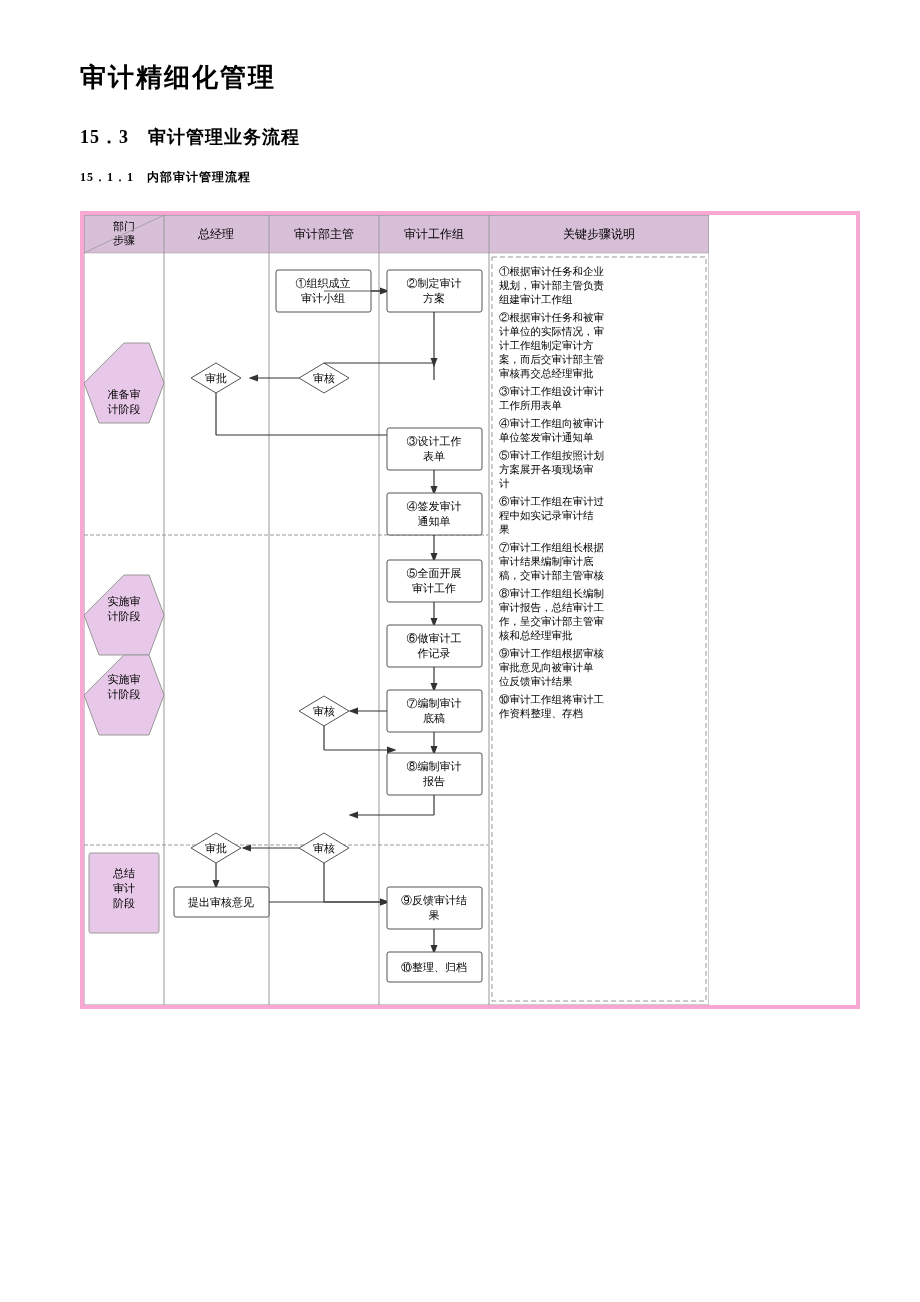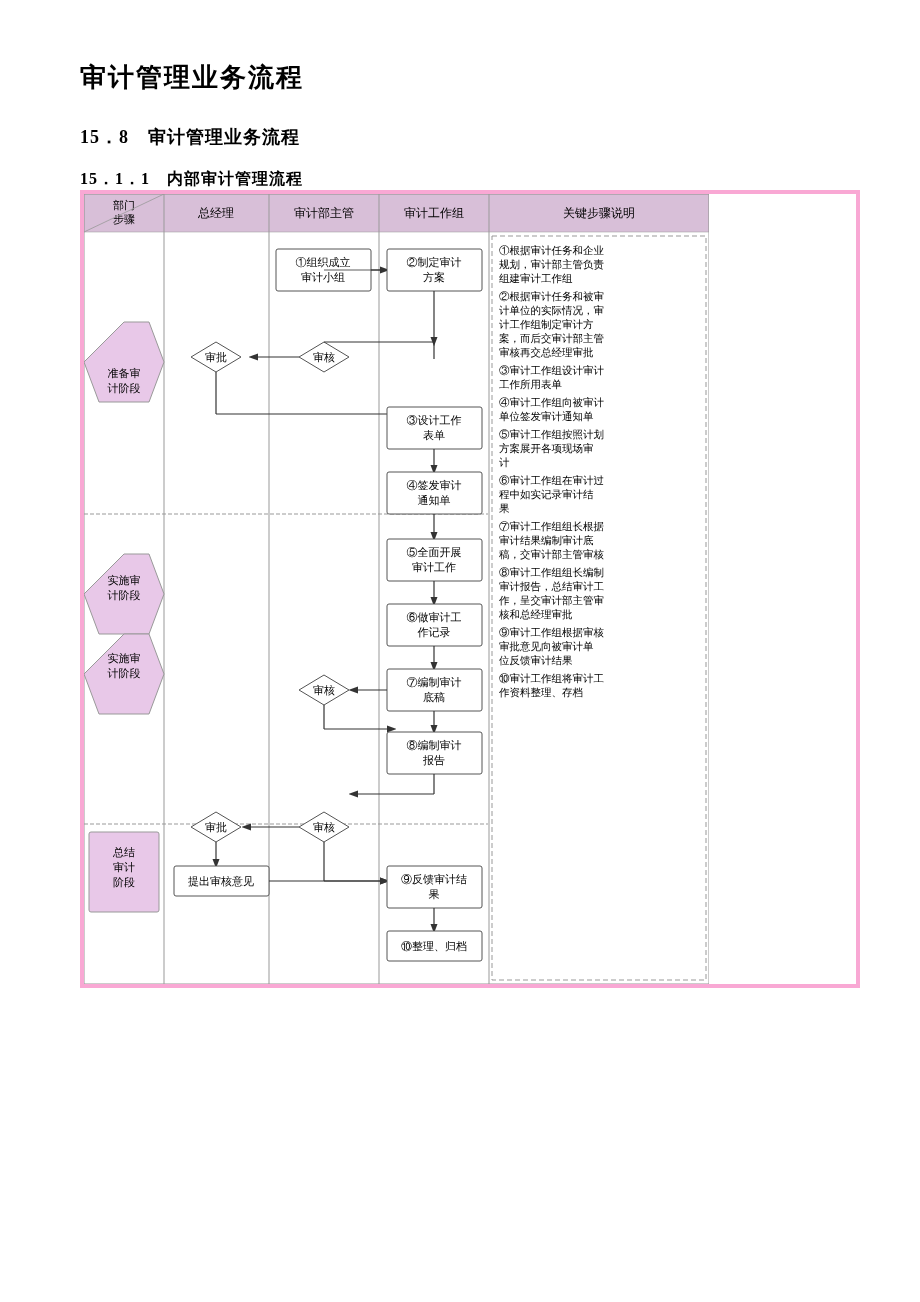--- a/index.html
+++ b/index.html
@@ -18,39 +18,40 @@
       margin-bottom: 30px;
       letter-spacing: 2px;
     }
     .section-title {
       font-size: 18px;
       font-weight: bold;
       margin-bottom: 20px;
       letter-spacing: 1px;
     }
     .subsection-title {
-      font-size: 16px;
+      font-size: 12px;
       font-weight: bold;
+      margin-bottom: 25px;
       letter-spacing: 1px;
     }
 
     
     .diagram-wrapper {
       width: 100%;
       border: 4px solid #f9a8d4;
       position: relative;
       overflow: hidden;
     }
 
   </style>
 </head>
 <body>
 
-<h1 class="page-title">审计管理业务流程</h1>
-<h2 class="section-title">15．8　审计管理业务流程</h2>
+<h1 class="page-title">审计精细化管理</h1>
+<h2 class="section-title">15．3　审计管理业务流程</h2>
 <h3 class="subsection-title">15．1．1　内部审计管理流程</h3>
 
 <div class="diagram-wrapper">
   <svg width="625" height="790" viewBox="0 0 625 790" xmlns="http://www.w3.org/2000/svg" style="display:block;">
 
     <defs>
       <marker id="arrow" markerWidth="8" markerHeight="8" refX="6" refY="3" orient="auto">
         <path d="M0,0 L0,6 L8,3 z" fill="#333"></path>
       </marker>
     </defs>

